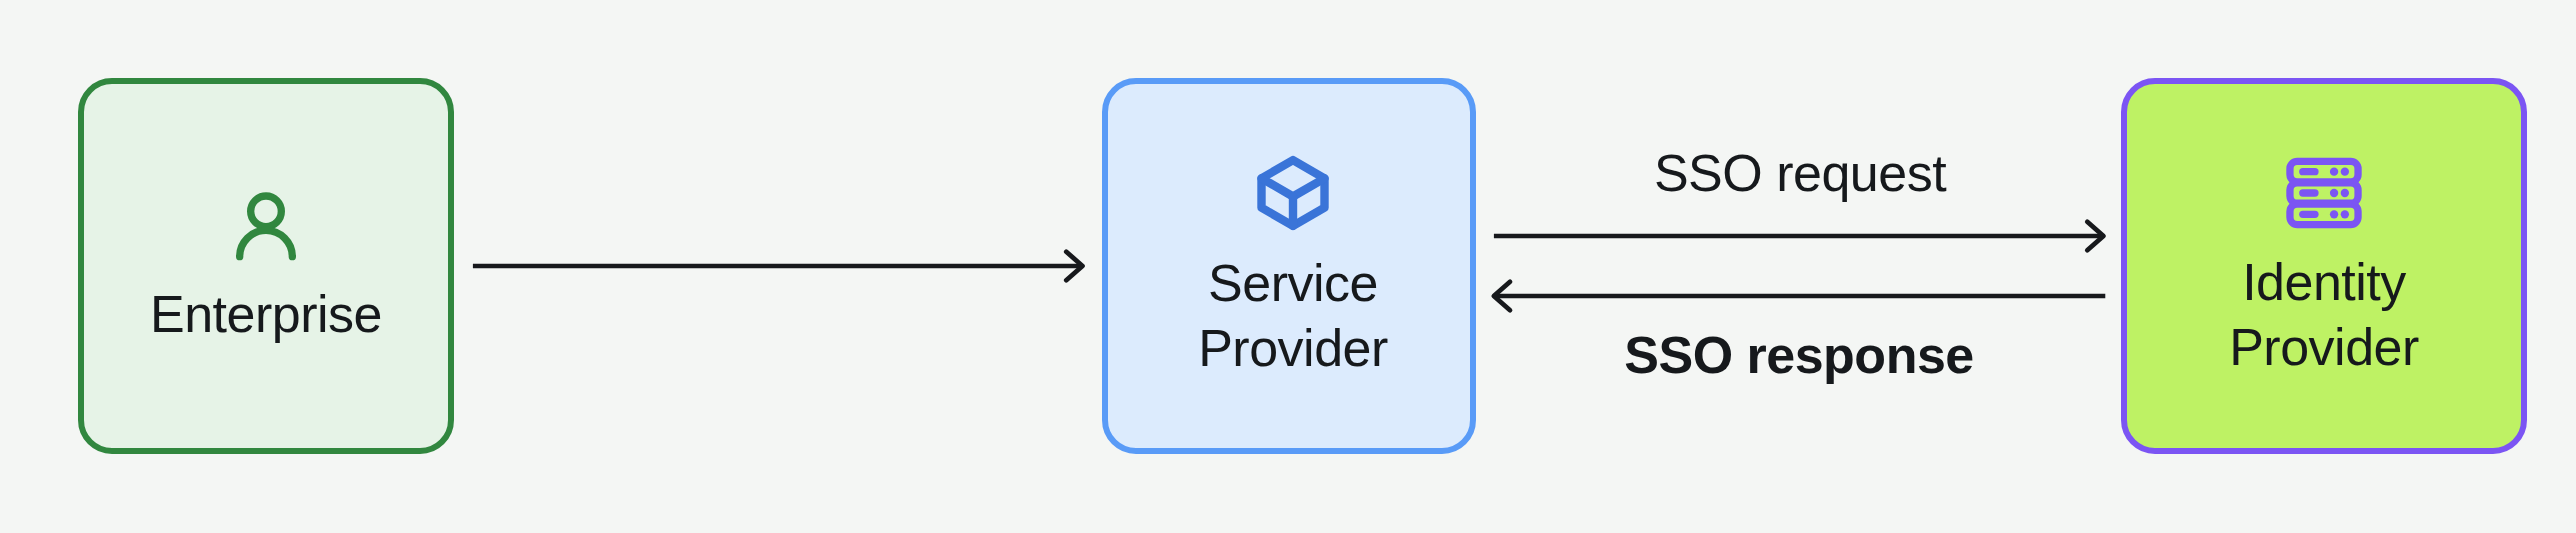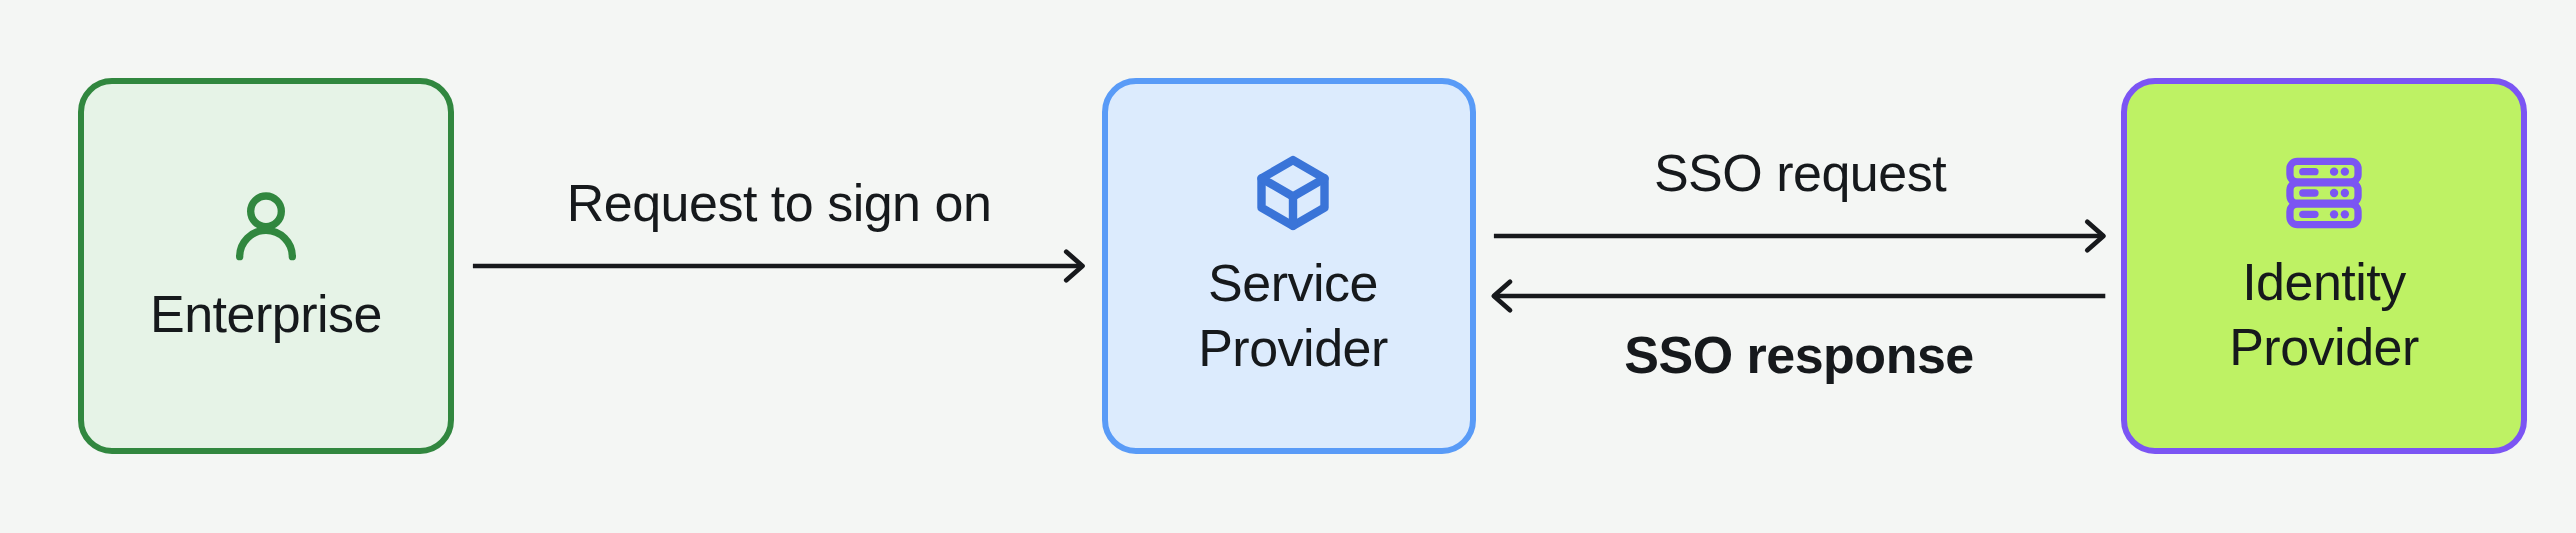--- a/index.html
+++ b/index.html
@@ -80,21 +80,20 @@
         <circle cx="14.9" cy="17.95" r="1.2" fill="currentColor" stroke="none"></circle>
         <circle cx="18" cy="17.95" r="1.2" fill="currentColor" stroke="none"></circle>
       </svg>
     </span>
     <div class="label">
       <div>Identity</div>
       <div>Provider</div>
     </div>
   </div>
 
-  <div class="edge-label" style="left:473px;top:171px;width:612px;">Request to sign on</div>
   <svg class="arrow" style="left: 471px; top: 242px; color: rgb(23, 25, 28);" width="621" height="48" viewBox="0 0 652 50">
     <line x1="2" y1="25" x2="640" y2="25" stroke="currentColor" stroke-width="4.5"></line>
     <polyline points="625,10 642,25 625,40" fill="none" stroke="currentColor" stroke-width="5" stroke-linecap="round" stroke-linejoin="round"></polyline>
   </svg>
 
   <div class="edge-label" style="left:1494px;top:141px;width:612px;">SSO request</div>
   <svg class="arrow" style="left: 1492px; top: 212px; color: rgb(23, 25, 28);" width="621" height="48" viewBox="0 0 652 50">
     <line x1="2" y1="25" x2="640" y2="25" stroke="currentColor" stroke-width="4.5"></line>
     <polyline points="625,10 642,25 625,40" fill="none" stroke="currentColor" stroke-width="5" stroke-linecap="round" stroke-linejoin="round"></polyline>
   </svg>

